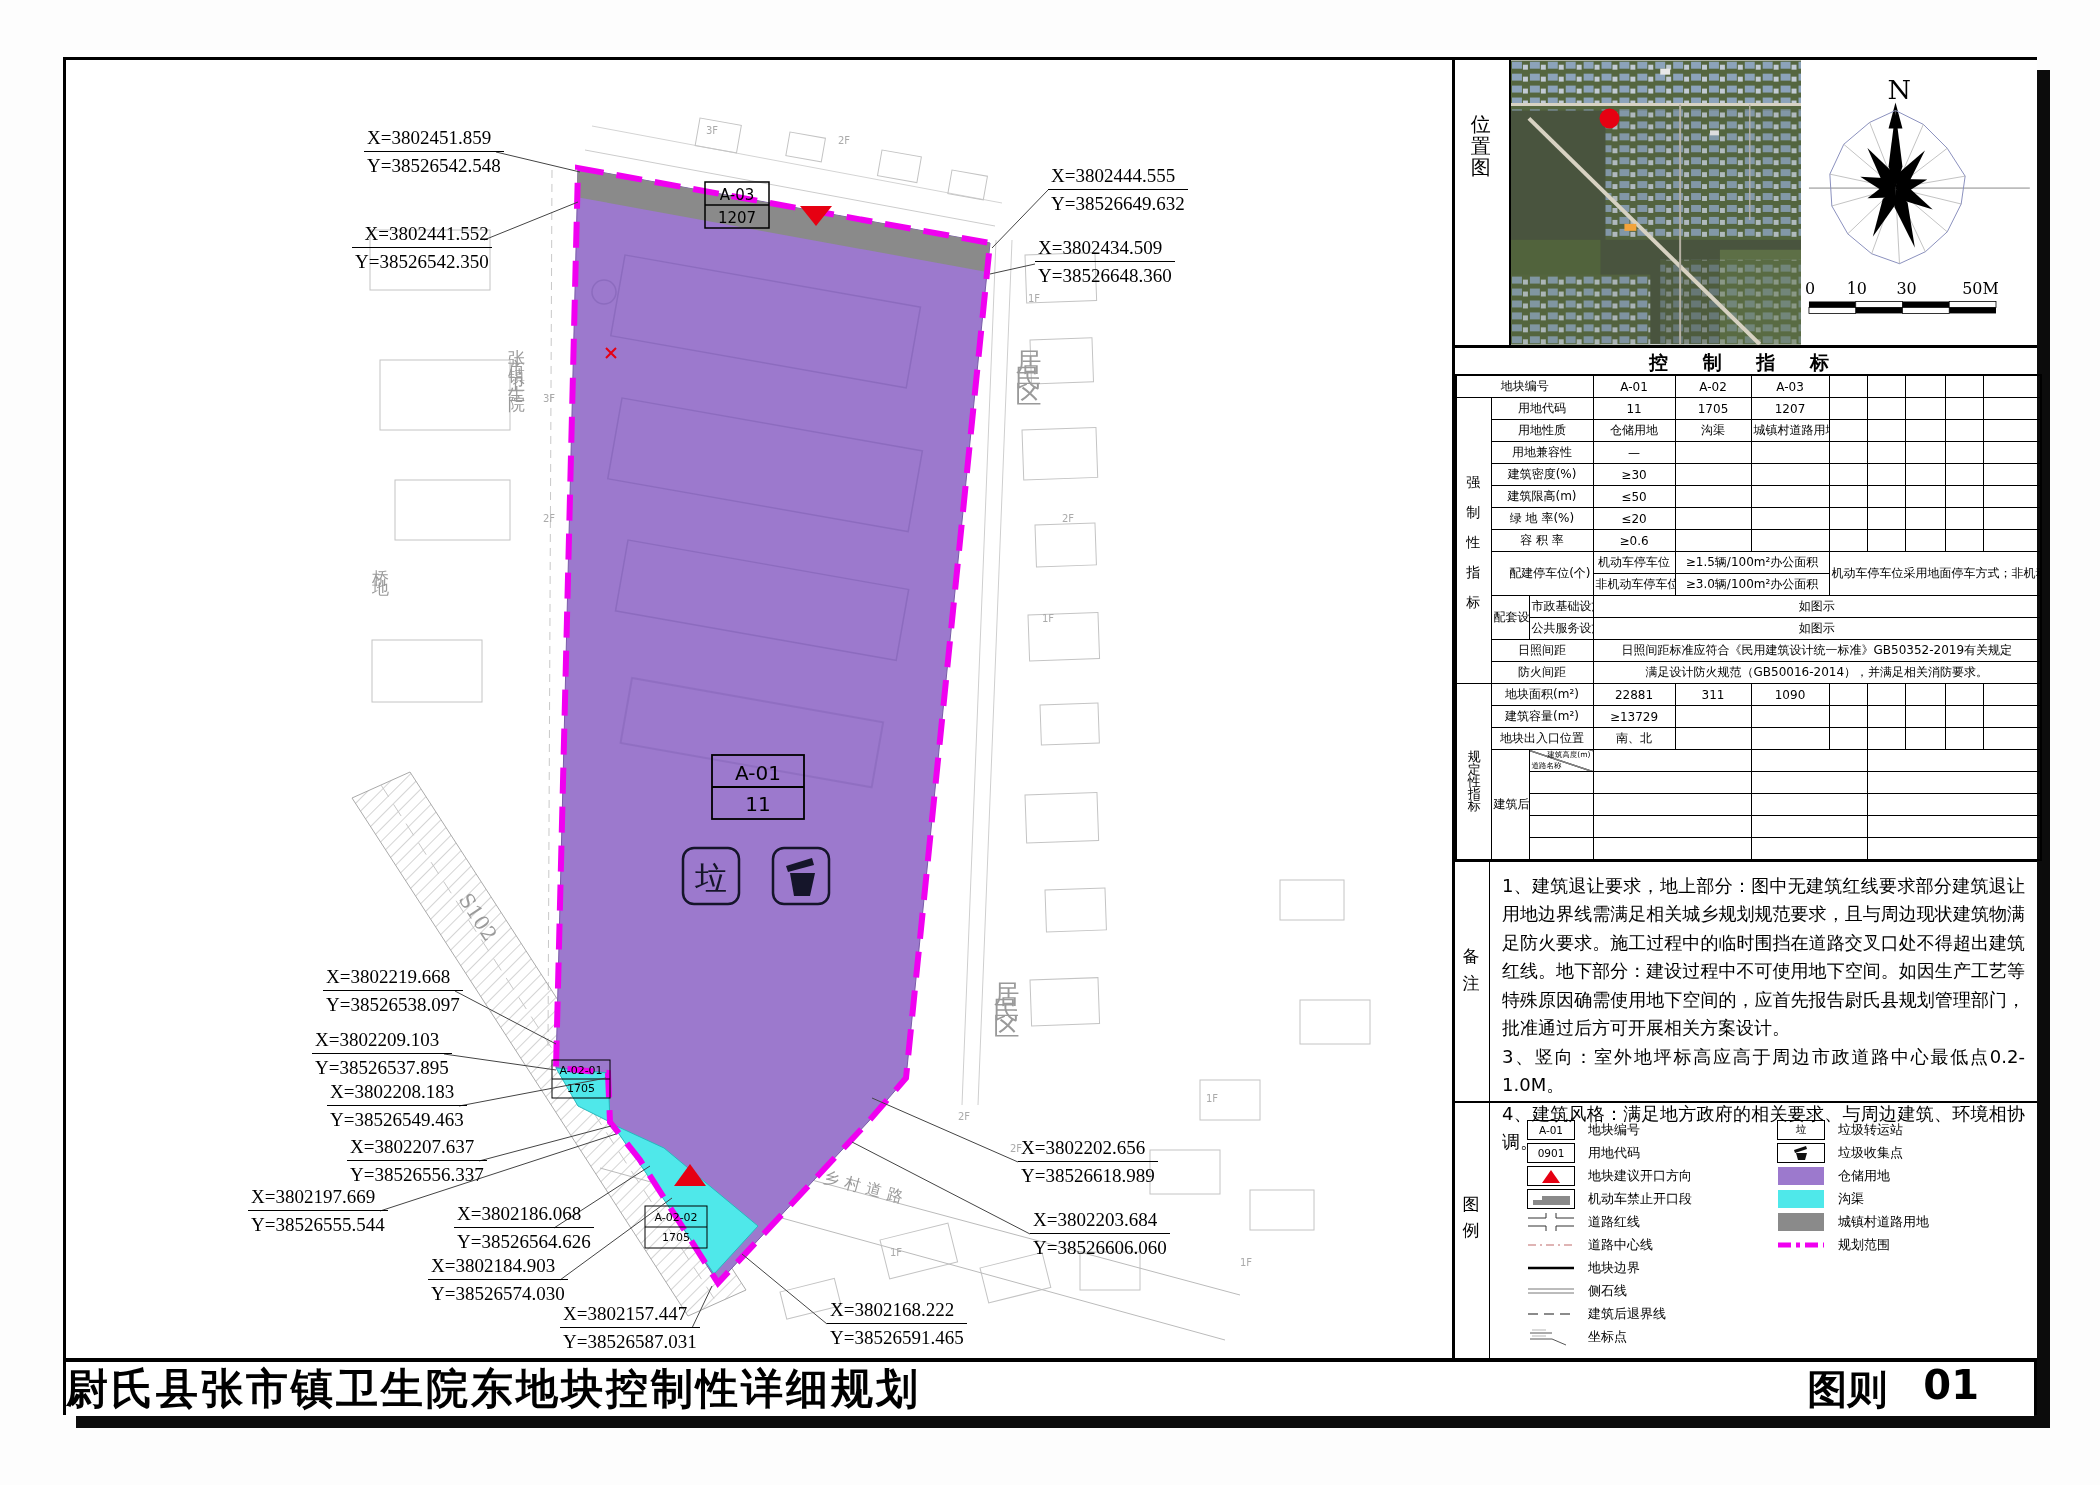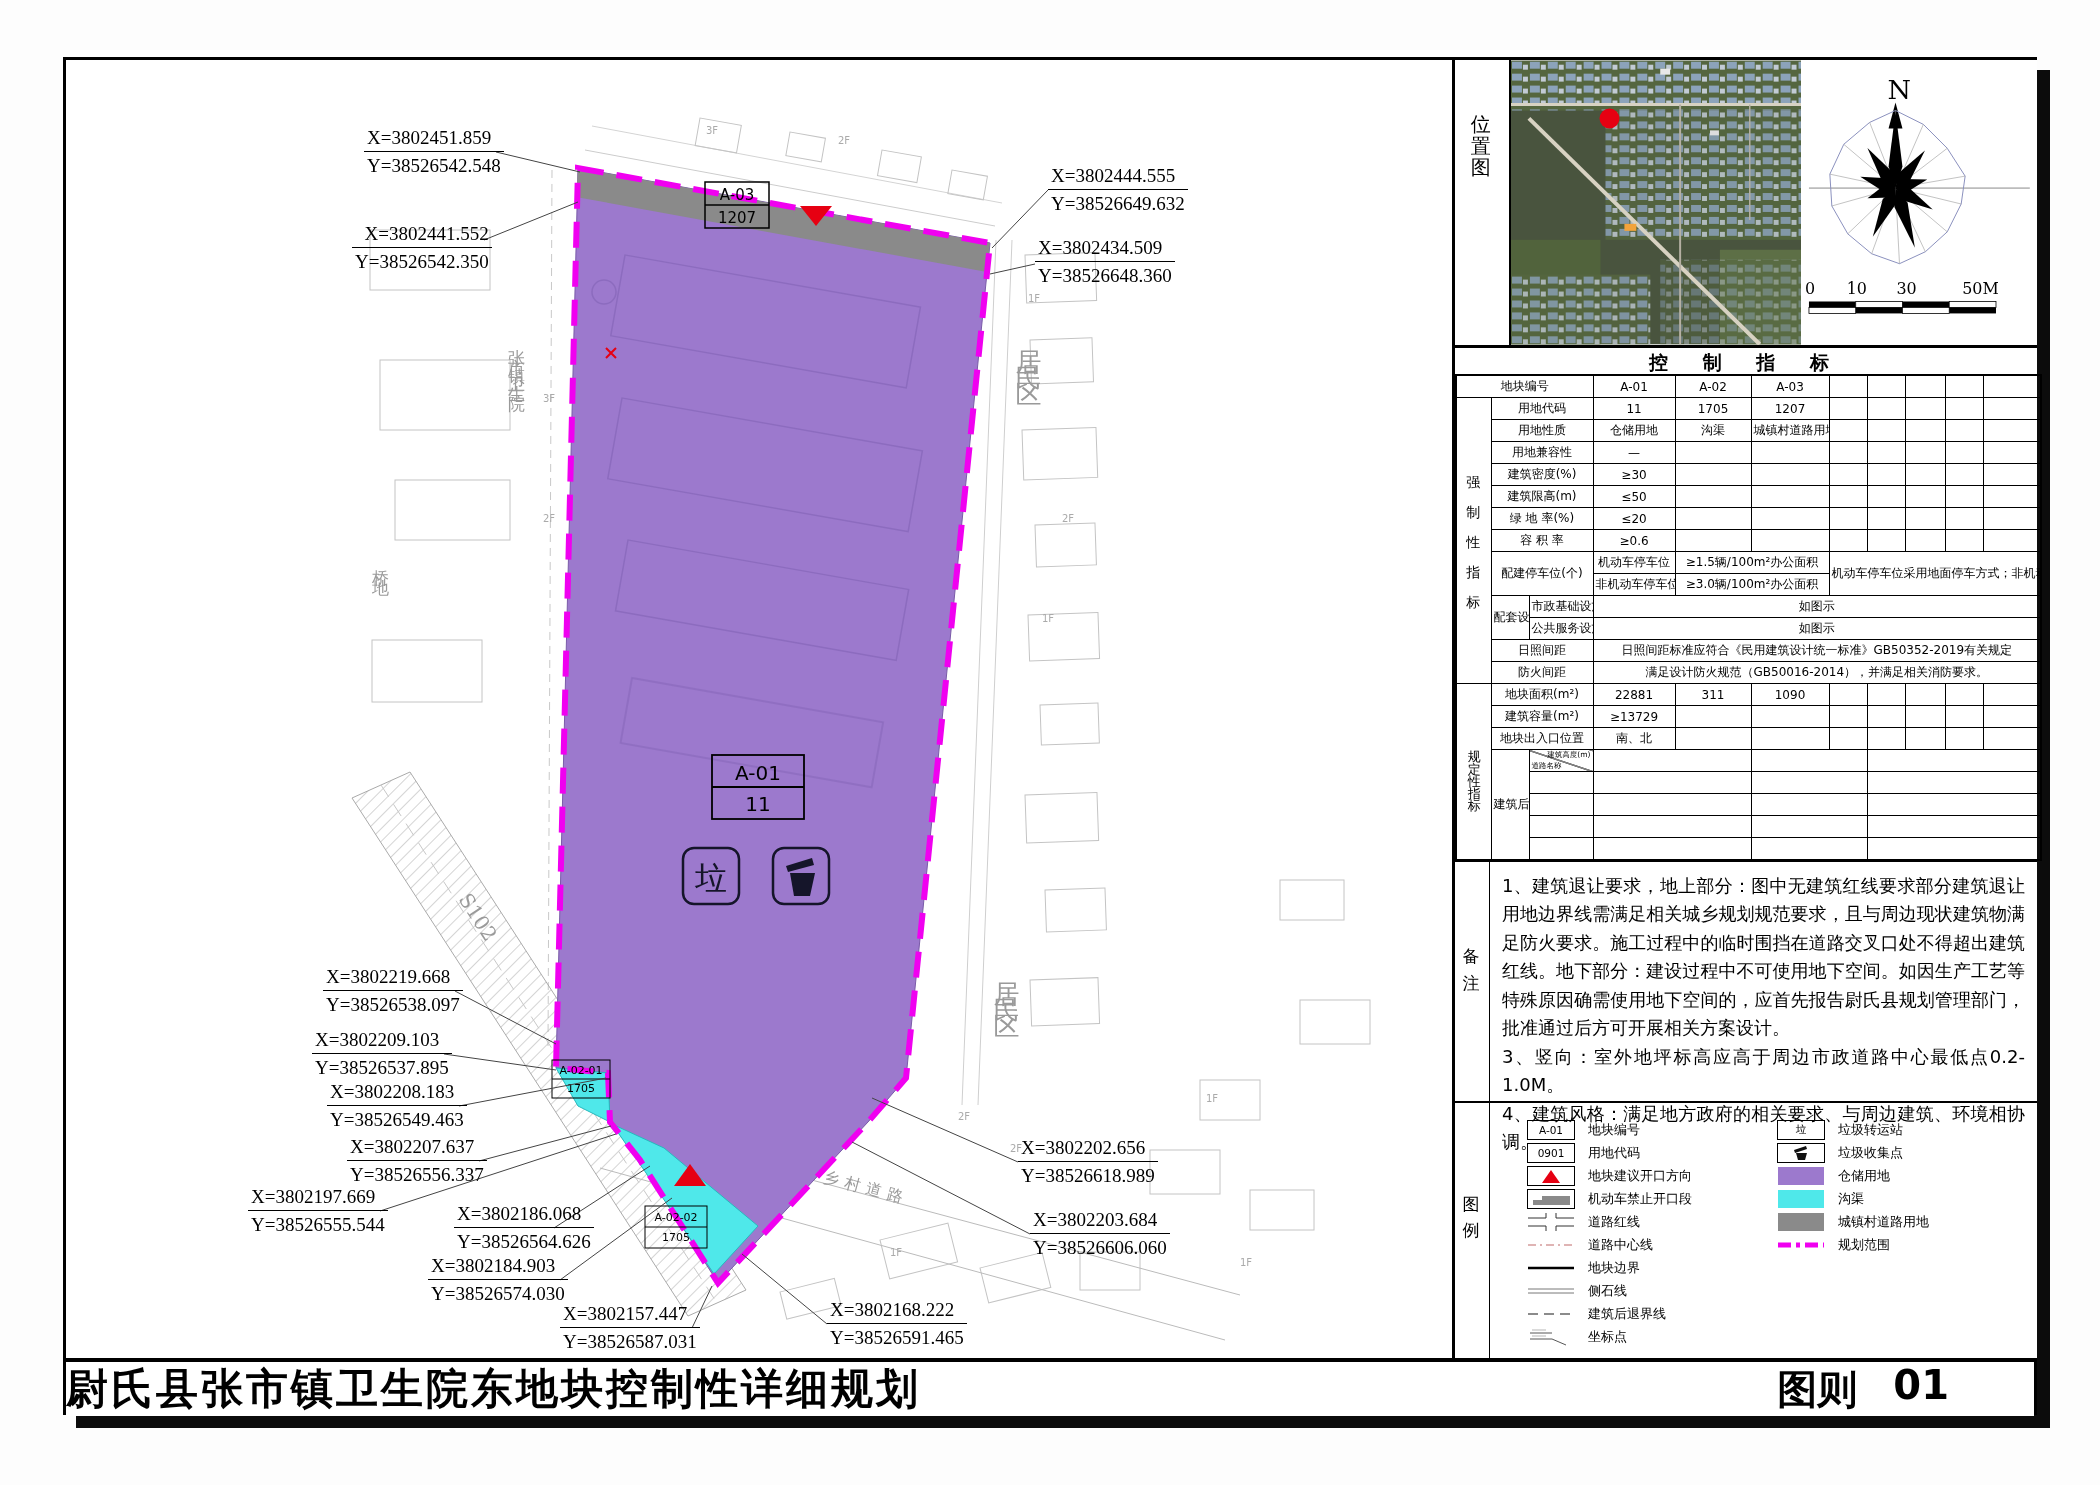--- a/index.html
+++ b/index.html
@@ -4,21 +4,21 @@
 <style>
   html,body{margin:0;padding:0;}
   body{width:2100px;height:1485px;position:relative;background:#fdfdfd;
        font-family:"DejaVu Sans",sans-serif;color:#000;overflow:hidden;}
   #frame{position:absolute;left:63px;top:57px;width:1968px;height:1352px;
          border:3px solid #000;background:#fff;box-shadow:13px 13px 0 #0c0c0c;}
   
   #footer{position:absolute;left:66px;top:1358px;width:1968px;height:54px;
           border-top:4px solid #000;display:flex;align-items:center;background:#fff;z-index:30;}
   #footer .ttl{font-size:42px;font-weight:bold;letter-spacing:3px;}
-  #footer .sheet{margin-left:auto;margin-right:85px;font-size:40px;font-weight:bold;display:flex;gap:36px;}
+  #footer .sheet{margin-left:auto;margin-right:55px;font-size:40px;font-weight:bold;display:flex;gap:36px;}
   
   #rpanel{position:absolute;left:1452px;top:60px;width:585px;height:1298px;
           border-left:3px solid #000;box-sizing:border-box;background:#fff;z-index:20;}
   .vlabel{writing-mode:vertical-lr;text-orientation:upright;}
   #loc{height:285px;border-bottom:3px solid #000;display:flex;}
   #loc .strip{width:54px;border-right:2px solid #000;display:flex;align-items:flex-start;justify-content:center;}
   #loc .strip .vlabel{font-size:20px;letter-spacing:22px;margin-top:38px;}
   #ctrl-title{height:26px;line-height:28px;text-align:center;font-size:19px;font-weight:bold;letter-spacing:14px;}
   table.ctrl{border-collapse:collapse;table-layout:fixed;width:582px;margin:0;}
   table.ctrl td{border:1px solid #000;height:21px;padding:0 2px;text-align:center;
@@ -456,21 +456,21 @@
       <td>≥0.6</td>
           <td></td>
           <td></td>
           <td></td>
           <td></td>
           <td></td>
           <td></td>
           <td></td>
     </tr>
     <tr>
-      <td colspan="2" rowspan="2" class="stack" style="text-align:center;">配建停车位(个)</td>
+      <td colspan="2" rowspan="2" class="stack" style="text-align:right;">配建停车位(个)</td>
       <td class="sm">机动车停车位</td>
       <td colspan="2" class="sm">≥1.5辆/100m²办公面积</td>
       <td colspan="5" rowspan="2" class="wrap">机动车停车位采用地面停车方式；非机动车停车位可不划分具体车位。</td>
     </tr>
     <tr>
       <td class="sm">非机动车停车位</td>
       <td colspan="2" class="sm">≥3.0辆/100m²办公面积</td>
     </tr>
     <tr>
       <td rowspan="2" class="stack">配套设施</td>

